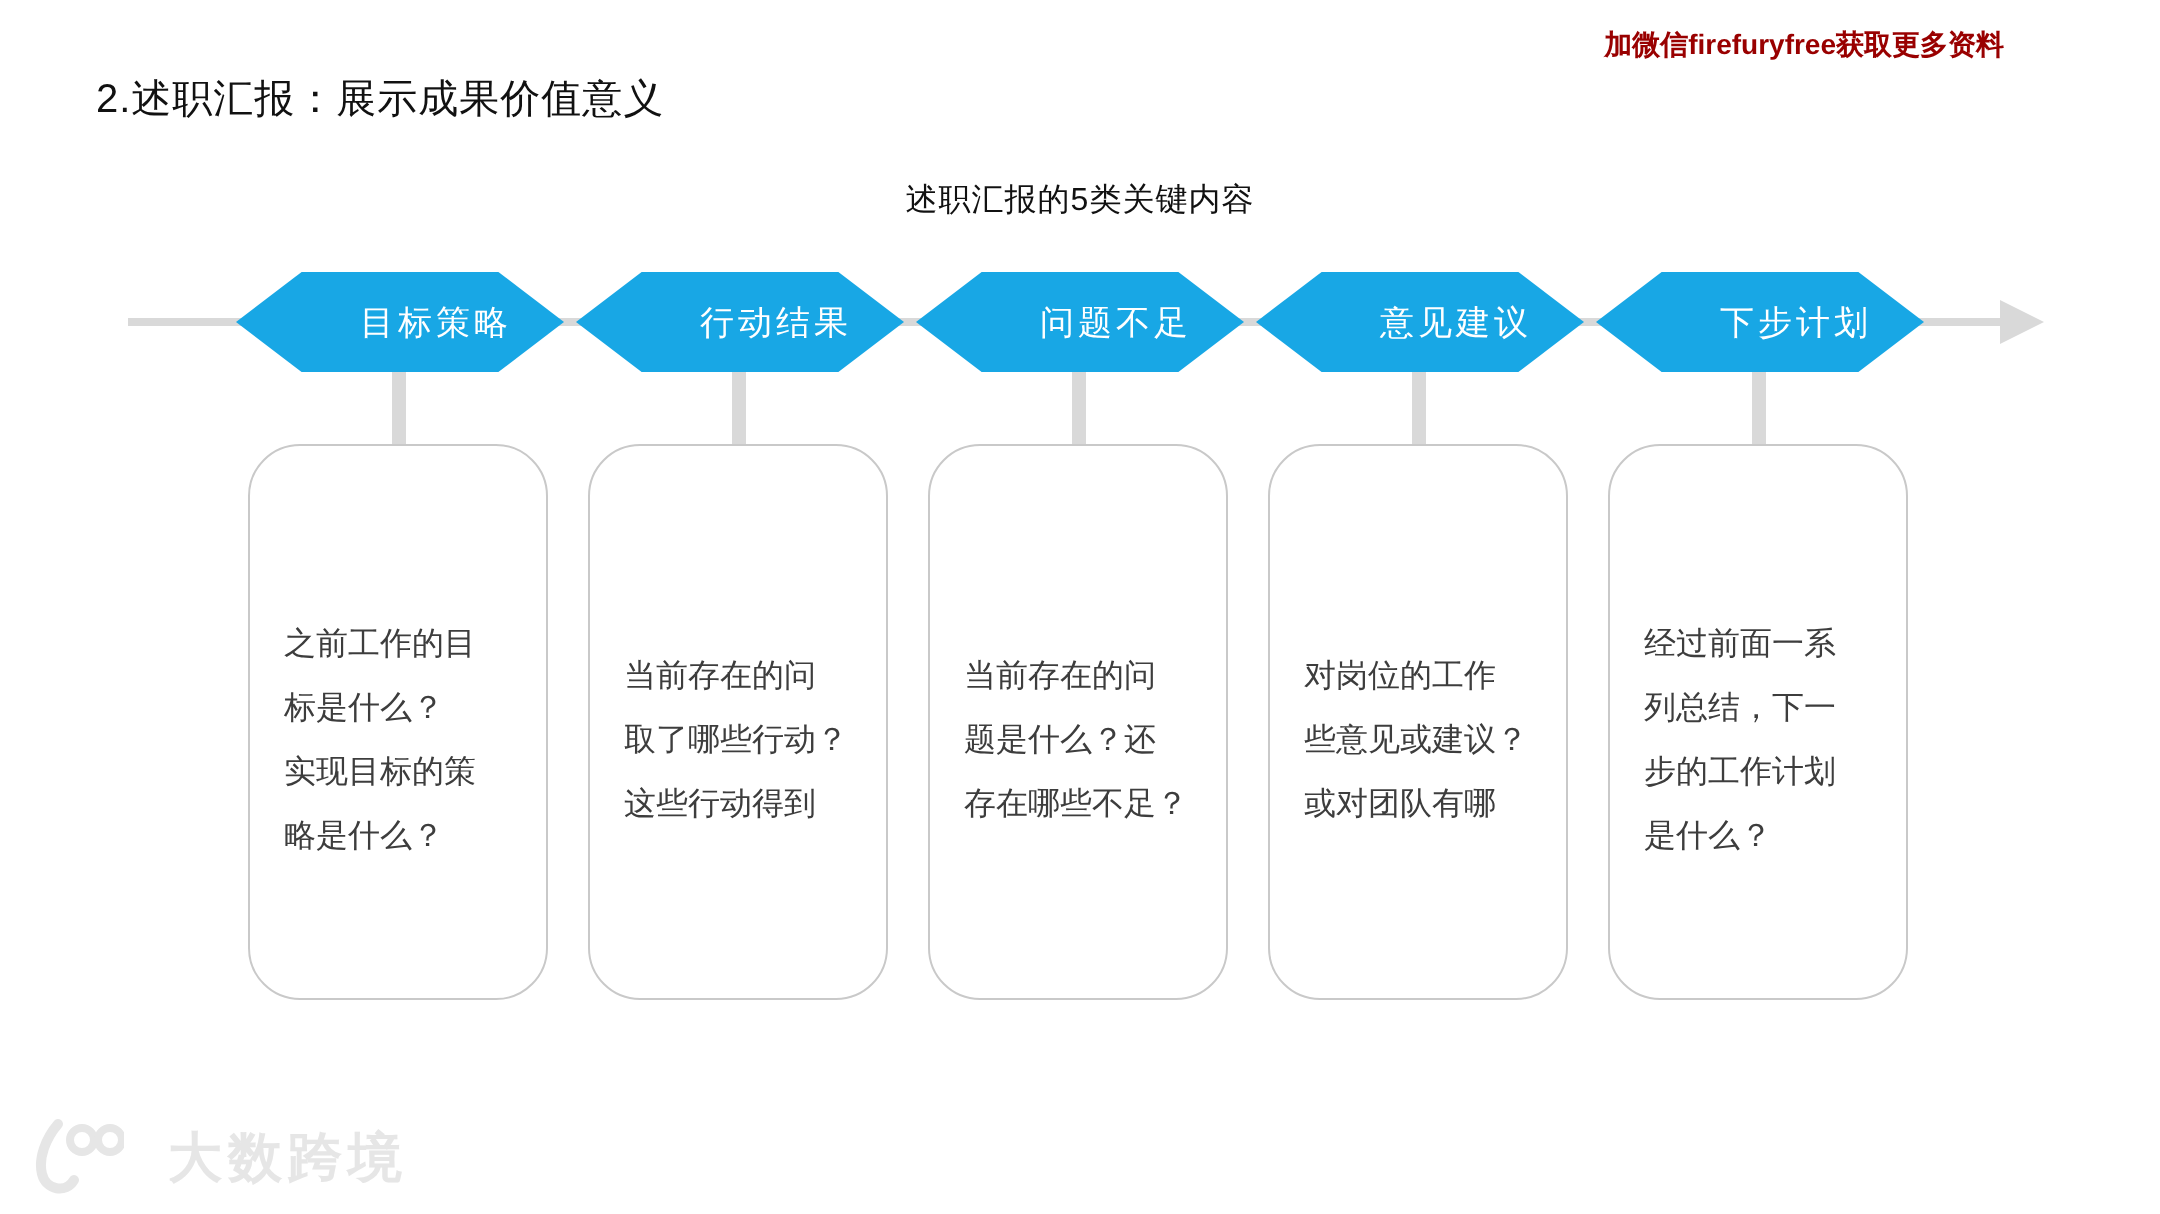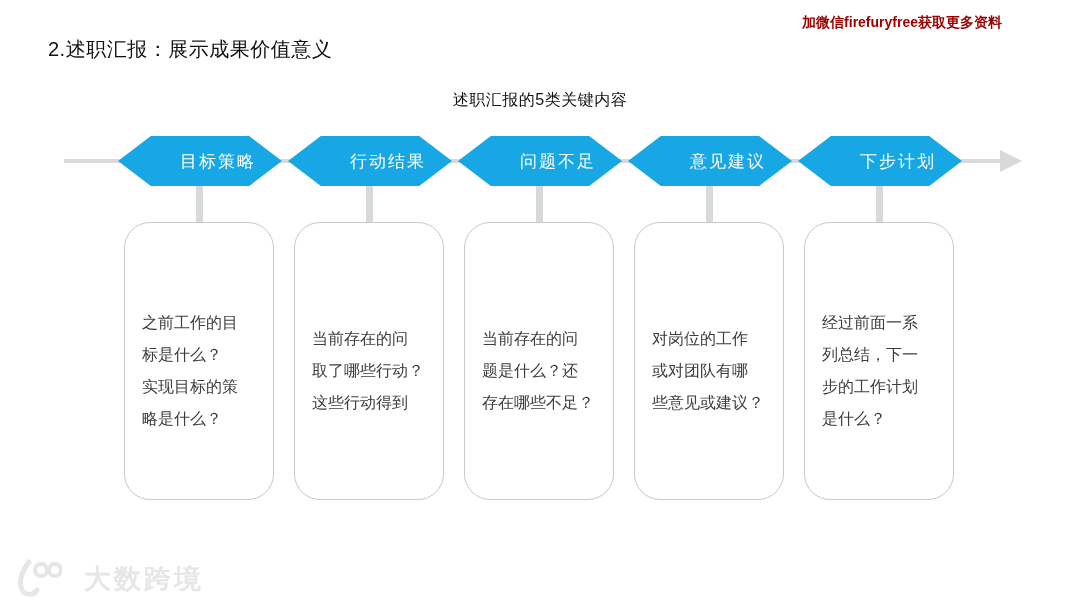--- a/index.html
+++ b/index.html
@@ -81,22 +81,22 @@
     </div>
   </div>
 
   <div class="step-col col-3">
     <div class="hexagon">
         <span>意见建议</span>
       </div>
     <div class="connector"></div>
     <div class="card">
       <div class="line">对岗位的工作</div>
+      <div class="line">些意见或建议？</div>
       <div class="line">或对团队有哪</div>
-      <div class="line">些意见或建议？</div>
     </div>
   </div>
 
   <div class="step-col col-4">
     <div class="hexagon">
         <span>下步计划</span>
       </div>
     <div class="connector"></div>
     <div class="card">
       <div class="line">经过前面一系</div>

